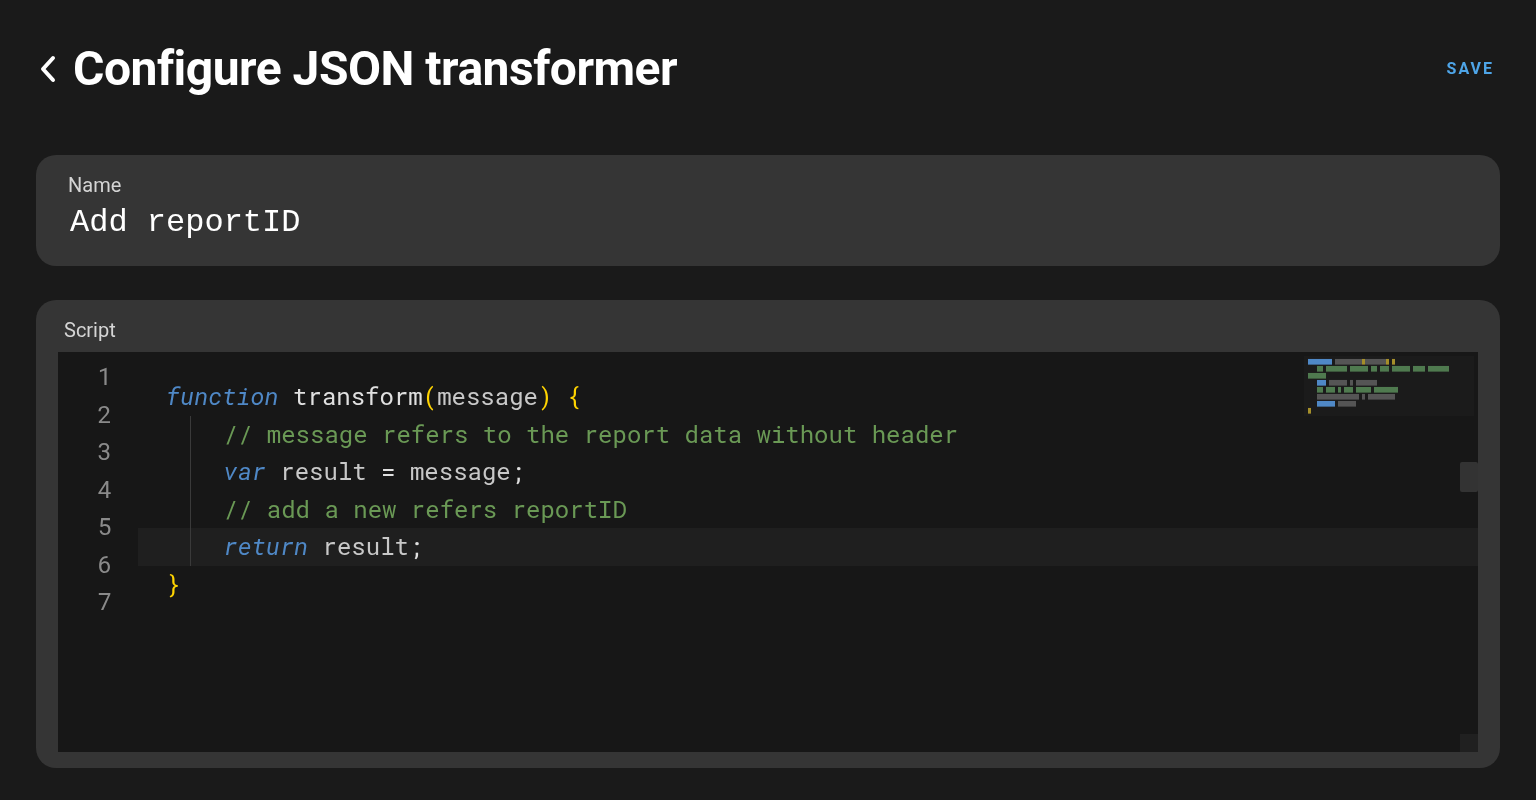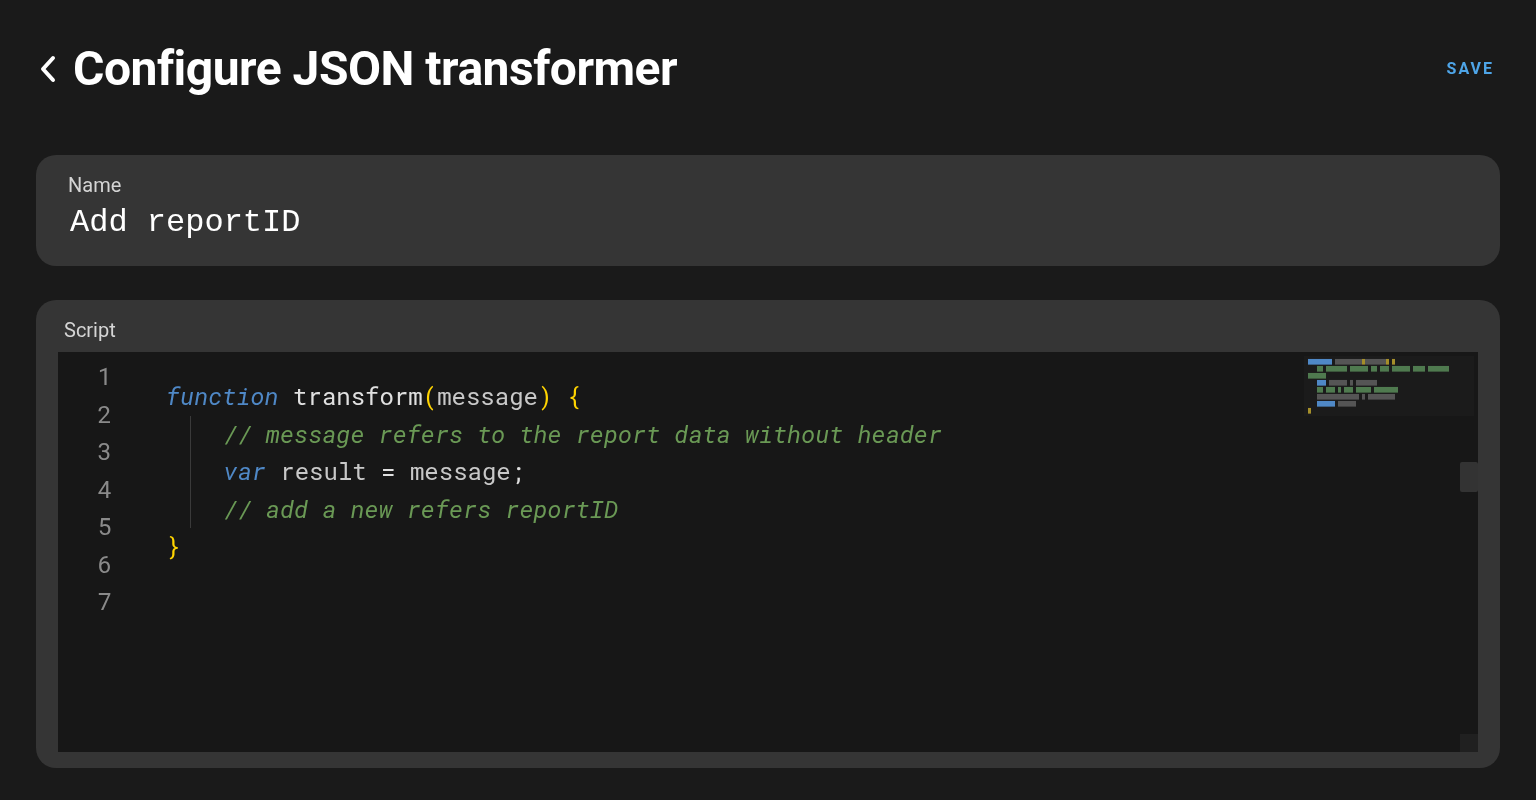--- a/index.html
+++ b/index.html
@@ -36,21 +36,21 @@
   .gutter{position:absolute;left:0;top:0;bottom:0;width:80px;background:var(--editor-bg);text-align:right;color:#8a8a8a;font-family:var(--mono);font-size:24px;padding-top:6px;box-sizing:border-box;}
   .gutter div{height:37.5px;line-height:37.5px;padding-right:26px;}
   .code{position:absolute;left:80px;right:0;top:0;bottom:0;font-family:var(--mono);font-size:24px;padding-top:6px;box-sizing:border-box;margin-top:20px;}
   .line{height:37.5px;line-height:37.5px;white-space:pre;padding-left:28px;position:relative;}
   .indent-guide{position:absolute;left:52px;top:0;bottom:0;width:1px;background:#3a3a3a;}
   .row-hl{background:rgba(255,255,255,0.035);}
   .kw{color:var(--kw);font-style:italic;}
   .fn{color:var(--fn);}
   .py{color:var(--punc-yellow);}
   .pl{color:var(--plain);}
-  .cm{color:var(--comment);font-style:italic;}
+  .cm{color:var(--comment);}
   .id{color:#c8c8c8;}
   
   .minimap{position:absolute;right:4px;top:4px;width:170px;height:60px;background:rgba(255,255,255,0.02);font-family:var(--mono);font-size:5px;line-height:7px;color:#555;overflow:hidden;padding:2px 4px;box-sizing:border-box;pointer-events:none;}
   .minimap .mm-kw{color:#4f88c6;}
   .minimap .mm-cm{color:#4f7a4f;}
   .minimap .mm-py{color:#a58f2a;}
   
   .vscroll{position:absolute;right:0;top:110px;width:18px;height:30px;background:rgba(255,255,255,0.12);border-radius:2px;}
   .hscroll{position:absolute;bottom:0;right:0;width:18px;height:18px;background:rgba(255,255,255,0.04);}
 </style>
@@ -89,20 +89,21 @@
 
         <div class="line"><span class="kw">function</span><span> </span><span class="fn">transform</span><span class="py">(</span><span class="id">message</span><span class="py">)</span><span> </span><span class="py">{</span></div>
 
         <div class="line"><span class="indent-guide"></span><span>    </span><span class="cm">// message refers to the report data without header</span></div>
 
         <div class="line"><span class="indent-guide"></span><span>    </span><span class="kw">var</span><span> </span><span class="id">result</span><span class="pl"> = </span><span class="id">message</span><span class="pl">;</span></div>
 
         <div class="line"><span class="indent-guide"></span><span>    </span><span class="cm">// add a new refers reportID</span></div>
 
 
+        <div class="line row-hl"><span class="indent-guide"></span><span>    </span><span class="kw">return</span><span> </span><span class="id">result</span><span class="pl">;</span></div>
 
         <div class="line"><span class="py">}</span></div>
       </div>
 
       <div class="minimap">
 <span class="mm-kw">████████</span> █████████<span class="mm-py">█</span>███████<span class="mm-py">█</span> <span class="mm-py">█</span><br>
 &nbsp;&nbsp;&nbsp;<span class="mm-cm">██ ███████ ██████ ██ ███ ██████ ████ ███████ ██████</span><br>
 &nbsp;&nbsp;&nbsp;<span class="mm-kw">███</span> ██████ █ ███████<br>
 &nbsp;&nbsp;&nbsp;<span class="mm-cm">██ ███ █ ███ █████ ████████</span><br>
 &nbsp;&nbsp;&nbsp;██████████████ █ █████████<br>

